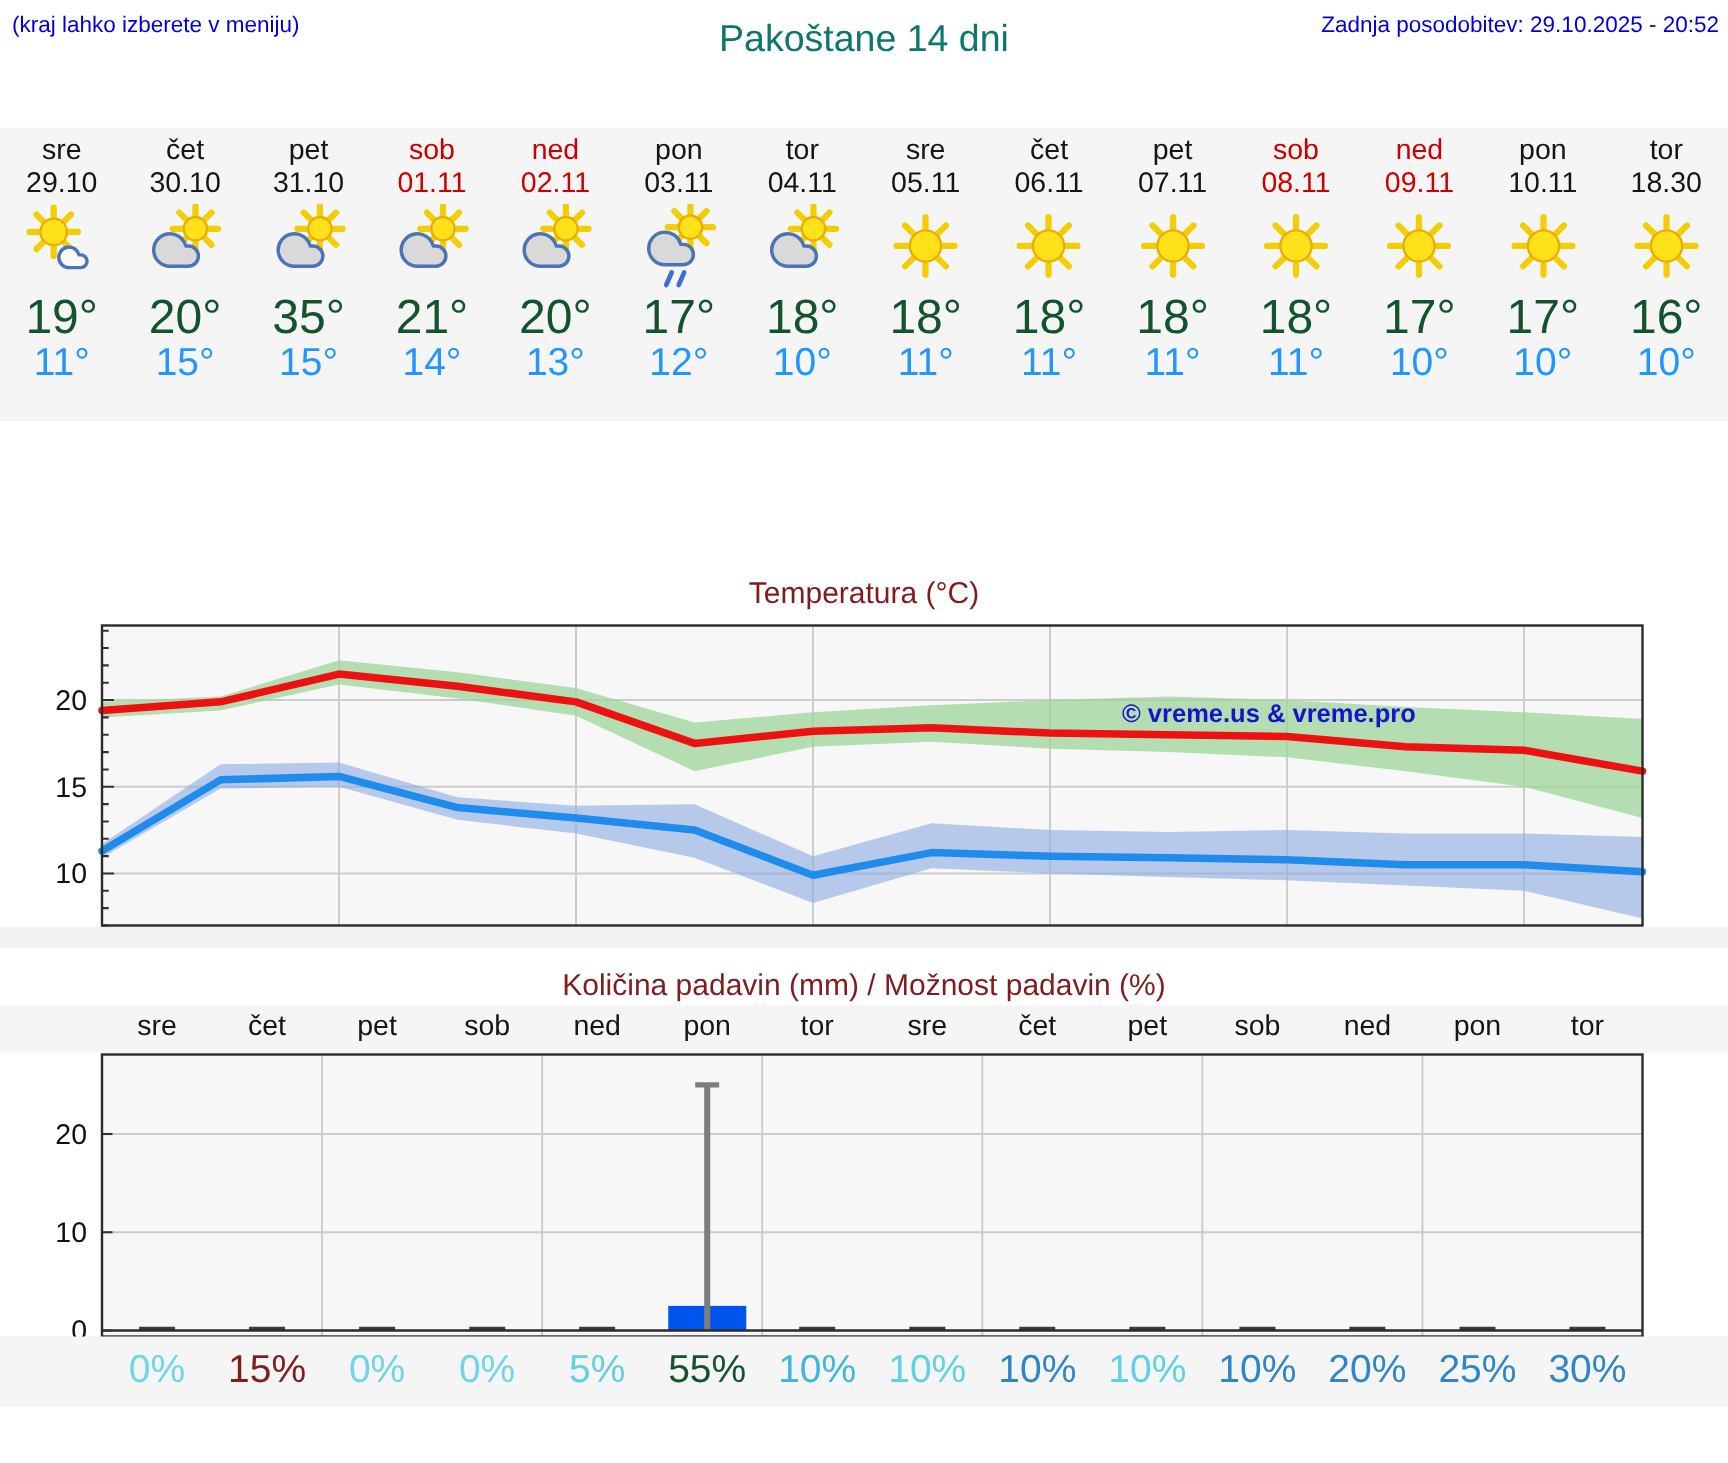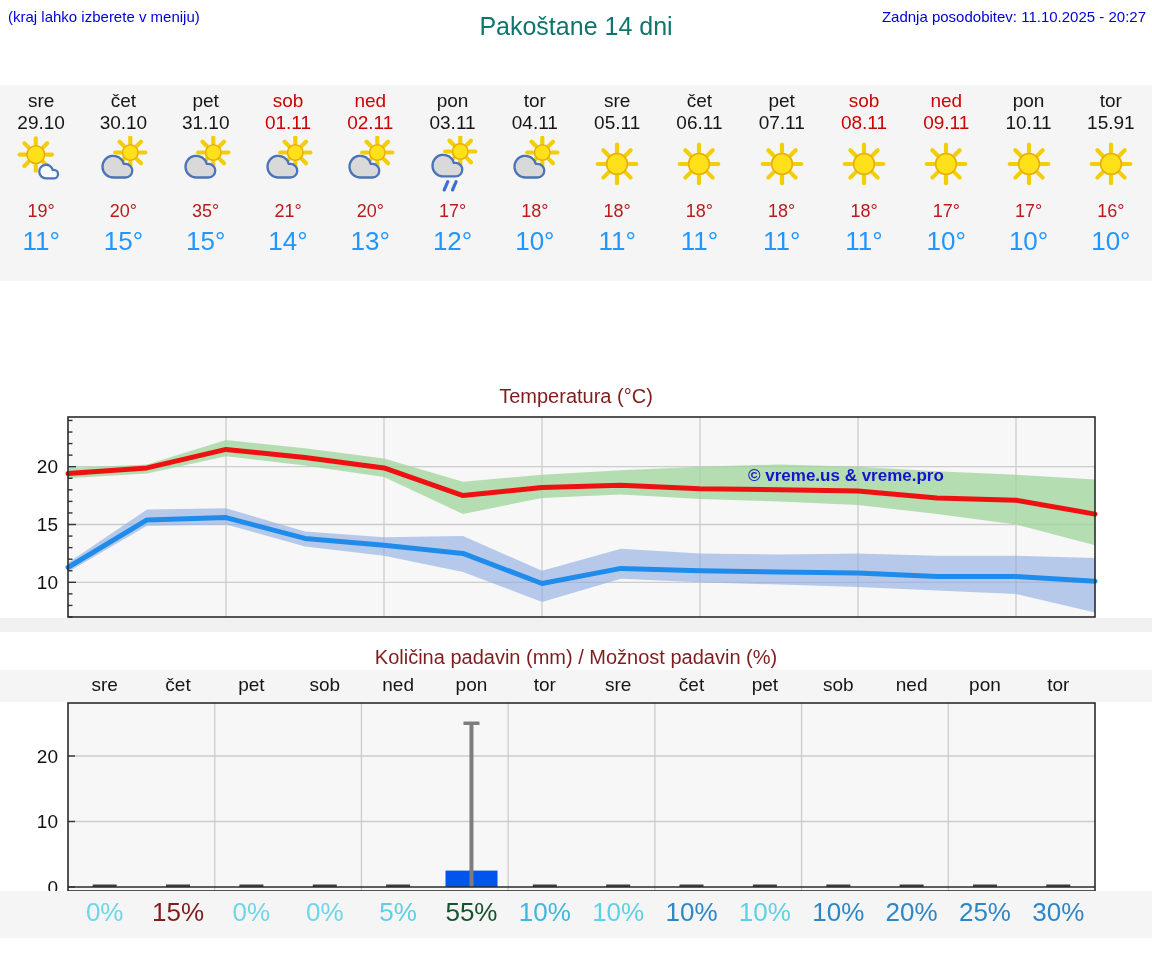--- a/index.html
+++ b/index.html
@@ -10,21 +10,21 @@
               font-size:25px;font-weight:normal;color:#0f766e;}
   .update{position:absolute;right:6px;top:8px;font-size:15px;color:#0000d6;}
 
   .strip{position:absolute;left:0;top:85px;width:1152px;height:196px;background:#f5f5f5;
          display:grid;grid-template-columns:repeat(14,1fr);}
   .day-cell{text-align:center;padding-top:5px;cursor:pointer;}
   .day-name,.day-date{font-size:19px;line-height:22px;color:#151515;}
   .day-cell.weekend .day-name,.day-cell.weekend .day-date{color:#cc0000;}
   .day-icon{height:60px;margin-top:2px;}
   .day-icon svg{display:block;margin:0 auto;}
-  .day-high{font-size:18px;line-height:30px;color:#b91c1c;margin-top:0px;}
+  .day-high{font-size:32px;line-height:30px;color:#14532d;margin-top:0px;}
   .day-low{font-size:26px;line-height:30px;color:#2196ff;}
 
   .chart-title{position:absolute;left:0;right:0;text-align:center;font-size:20px;color:#7f1d1d;}
   #tempTitle{top:385px;}
   #precipTitle{top:646px;}
   .band{position:absolute;left:0;width:1152px;background:#f5f5f5;}
   #bandBelowTemp{top:618px;height:14px;background:#f1f1f1;}
   #bandPrecipDays{top:670px;height:32px;}
   #bandPercent{top:891px;height:47px;}
   svg.chart{position:absolute;left:0;display:block;}
@@ -35,21 +35,21 @@
            grid-template-columns:repeat(14,1fr);text-align:center;font-size:19px;color:#151515;}
   .pct-row{position:absolute;left:68px;top:897px;width:1027px;display:grid;
            grid-template-columns:repeat(14,1fr);text-align:center;font-size:26px;}
 </style>
 </head>
 <body>
 
 <div class="page">
   <span class="hint">(kraj lahko izberete v meniju)</span>
   <h1 class="page-title">Pakoštane 14 dni</h1>
-  <span class="update">Zadnja posodobitev: 11.10.2025 - 20:27</span>
+  <span class="update">Zadnja posodobitev: 29.10.2025 - 20:52</span>
 
   <div class="strip" id="strip">
   <div class="day-cell">
     <div class="day-name">sre</div>
     <div class="day-date">29.10</div>
     <div class="day-icon">
           <svg width="50" height="58" viewBox="0 0 48 54">
             <line x1="29.0" y1="17.0" x2="34.5" y2="17.0" stroke="#f2cf05" stroke-width="4" stroke-linecap="round"></line>
             <line x1="26.1" y1="24.1" x2="30.0" y2="28.0" stroke="#f2cf05" stroke-width="4" stroke-linecap="round"></line>
             <line x1="19.0" y1="27.0" x2="19.0" y2="32.5" stroke="#f2cf05" stroke-width="4" stroke-linecap="round"></line>
@@ -323,21 +323,21 @@
             <line x1="32.1" y1="17.9" x2="37.1" y2="12.9" stroke="#f2cf05" stroke-width="4" stroke-linecap="round"></line>
             <circle cx="24" cy="26" r="10" fill="#ffe11a" stroke="#e9ae06" stroke-width="1.5"></circle>
           </svg>
         </div>
     <div class="day-high">17°</div>
     <div class="day-low">10°</div>
   </div>
 
   <div class="day-cell">
     <div class="day-name">tor</div>
-    <div class="day-date">15.91</div>
+    <div class="day-date">18.30</div>
     <div class="day-icon">
           <svg width="50" height="58" viewBox="0 0 48 54">
             <line x1="35.5" y1="26.0" x2="42.5" y2="26.0" stroke="#f2cf05" stroke-width="4" stroke-linecap="round"></line>
             <line x1="32.1" y1="34.1" x2="37.1" y2="39.1" stroke="#f2cf05" stroke-width="4" stroke-linecap="round"></line>
             <line x1="24.0" y1="37.5" x2="24.0" y2="44.5" stroke="#f2cf05" stroke-width="4" stroke-linecap="round"></line>
             <line x1="15.9" y1="34.1" x2="10.9" y2="39.1" stroke="#f2cf05" stroke-width="4" stroke-linecap="round"></line>
             <line x1="12.5" y1="26.0" x2="5.5" y2="26.0" stroke="#f2cf05" stroke-width="4" stroke-linecap="round"></line>
             <line x1="15.9" y1="17.9" x2="10.9" y2="12.9" stroke="#f2cf05" stroke-width="4" stroke-linecap="round"></line>
             <line x1="24.0" y1="14.5" x2="24.0" y2="7.5" stroke="#f2cf05" stroke-width="4" stroke-linecap="round"></line>
             <line x1="32.1" y1="17.9" x2="37.1" y2="12.9" stroke="#f2cf05" stroke-width="4" stroke-linecap="round"></line>

